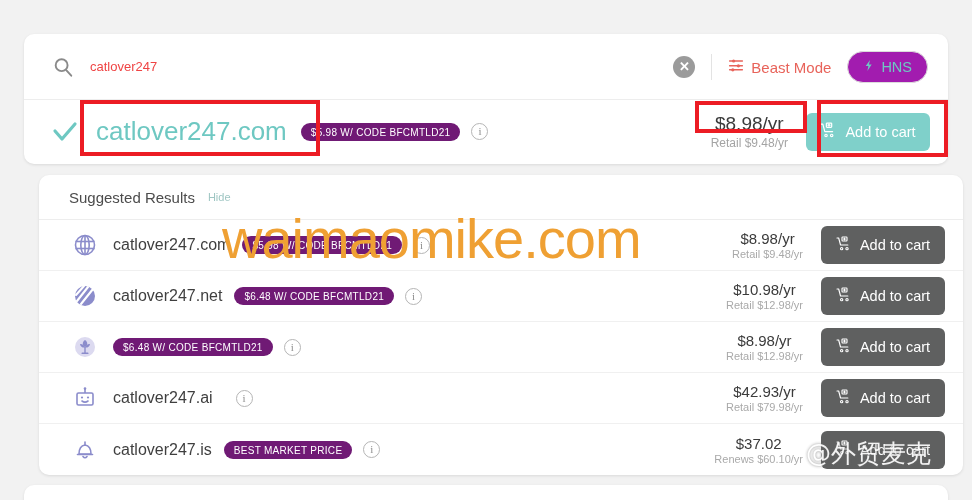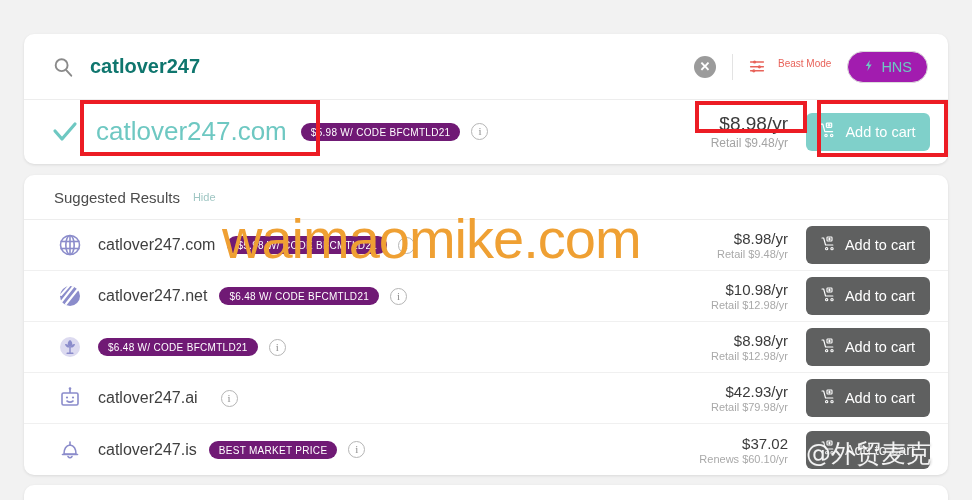--- a/index.html
+++ b/index.html
@@ -16,45 +16,44 @@
   
   .card {
     position: absolute;
     left: 24px;
     width: 924px;
     background: #ffffff;
     border-radius: 10px;
     box-shadow: 0 1px 3px rgba(0,0,0,0.10);
   }
   #search-card { top: 34px; height: 130px; }
-  #suggested-card { top: 175px; height: 300px; }
+  #suggested-card { top: 175px; height: 300px; margin-left: 15px; }
   #next-card { top: 485px; height: 40px; }
 
   
   .search-row {
     height: 66px;
     display: flex;
     align-items: center;
     padding: 0 20px 0 28px;
     border-bottom: 1px solid #ededed;
   }
   .search-icon {
     width: 22px; height: 22px;
     flex: 0 0 auto;
     margin-right: 16px;
   }
   .search-input {
     flex: 1 1 auto;
     border: none;
     outline: none;
     font-family: "Liberation Sans", sans-serif;
-    font-size: 20px;
-    color: #0f766e;
+    font-size: 13px;
+    color: #ef4444;
     background: transparent;
-    font-weight: bold;
   }
   .clear-btn {
     width: 22px; height: 22px;
     border-radius: 50%;
     background: #9b9b9b;
     color: #ffffff;
     font-size: 13px;
     line-height: 22px;
     text-align: center;
     flex: 0 0 auto;
@@ -63,24 +62,24 @@
   }
   .divider-v {
     width: 1px;
     height: 26px;
     background: #e3e3e3;
     margin: 0 16px;
     flex: 0 0 auto;
   }
   .beast-mode {
     display: flex;
-    align-items: flex-start;
-    gap: 13px;
+    align-items: flex-end;
+    gap: 7px;
     color: #e8635a;
-    font-size: 10px;
+    font-size: 15px;
     cursor: pointer;
     flex: 0 0 auto;
     white-space: nowrap;
   }
   .hns-btn {
     display: flex;
     align-items: center;
     gap: 5px;
     margin-left: 16px;
     padding: 7px 15px;
@@ -124,21 +123,21 @@
     color: #8d8d8d;
     font-size: 11px;
     line-height: 15px;
     text-align: center;
     margin-left: 11px;
     flex: 0 0 auto;
     cursor: pointer;
     font-family: "Liberation Serif", serif;
   }
   .spacer { flex: 1 1 auto; }
-  .price-block { text-align: right; margin-right: 18px; flex: 0 0 auto; }
+  .price-block { text-align: center; margin-right: 18px; flex: 0 0 auto; }
   .price-main { font-size: 19px; color: #3b3b3b; white-space: nowrap; }
   .price-sub { font-size: 12px; color: #a4a4a4; white-space: nowrap; margin-top: 1px; }
 
   .cart-btn {
     display: flex;
     align-items: center;
     justify-content: center;
     gap: 8px;
     height: 38px;
     width: 124px;

